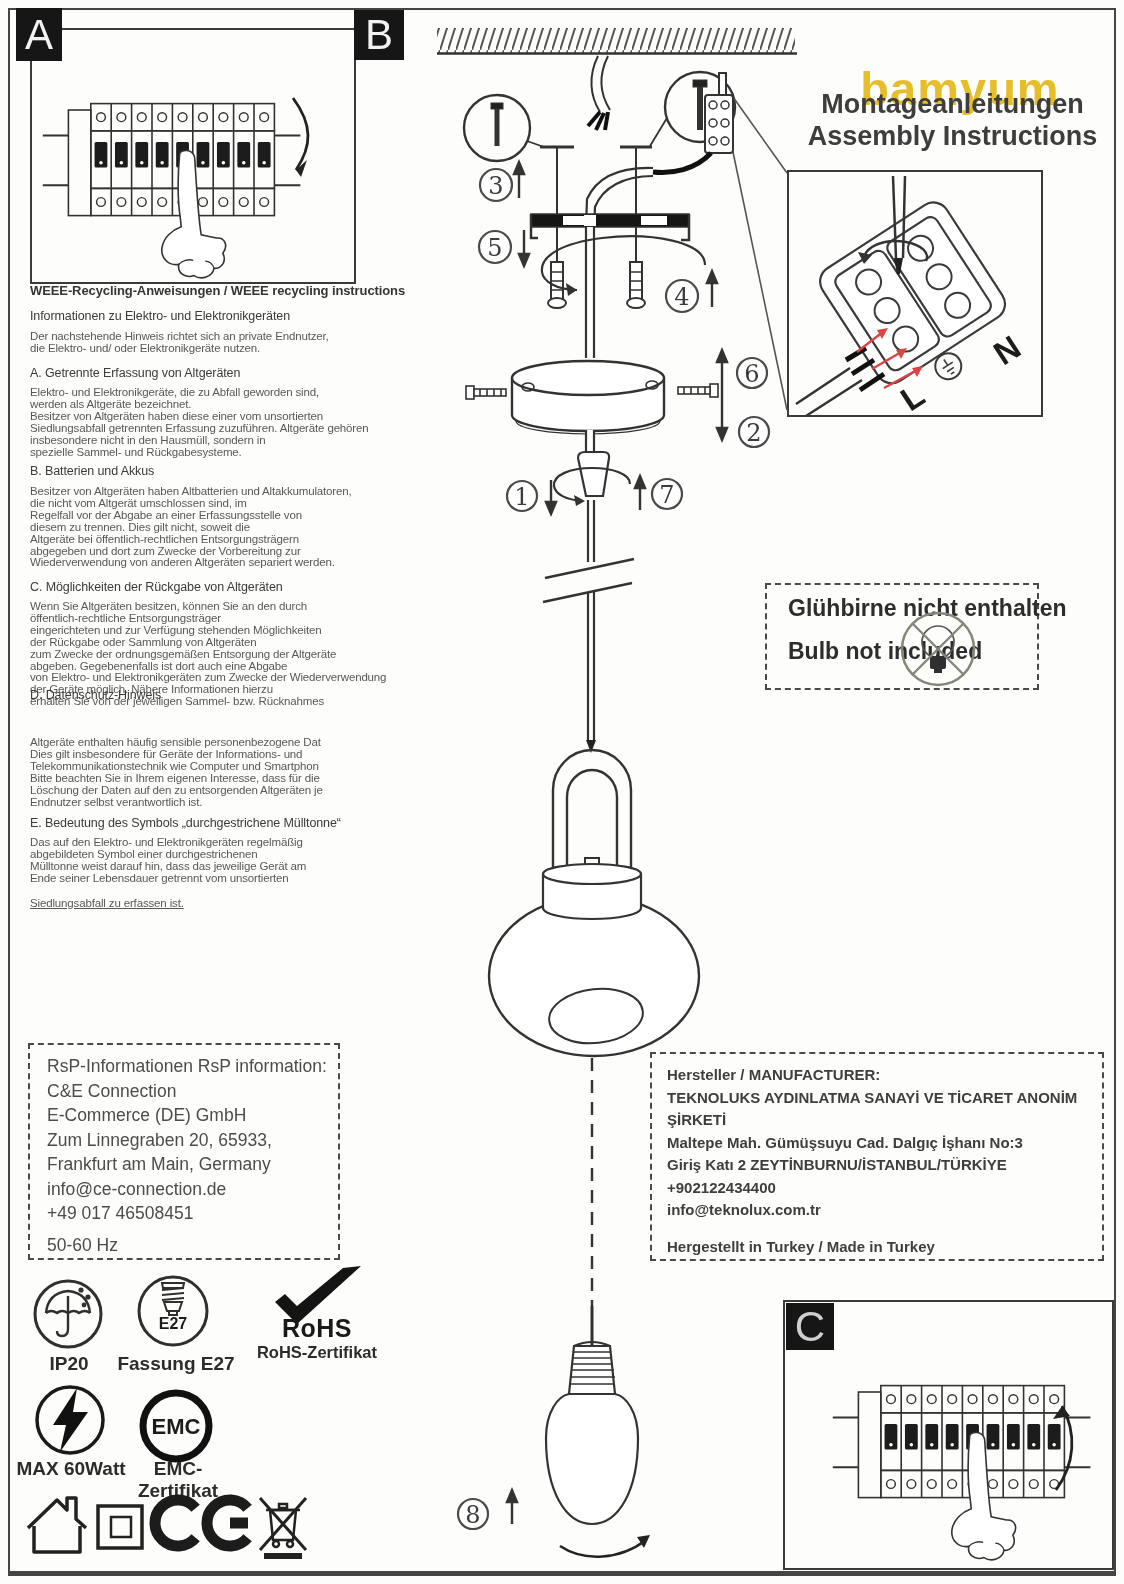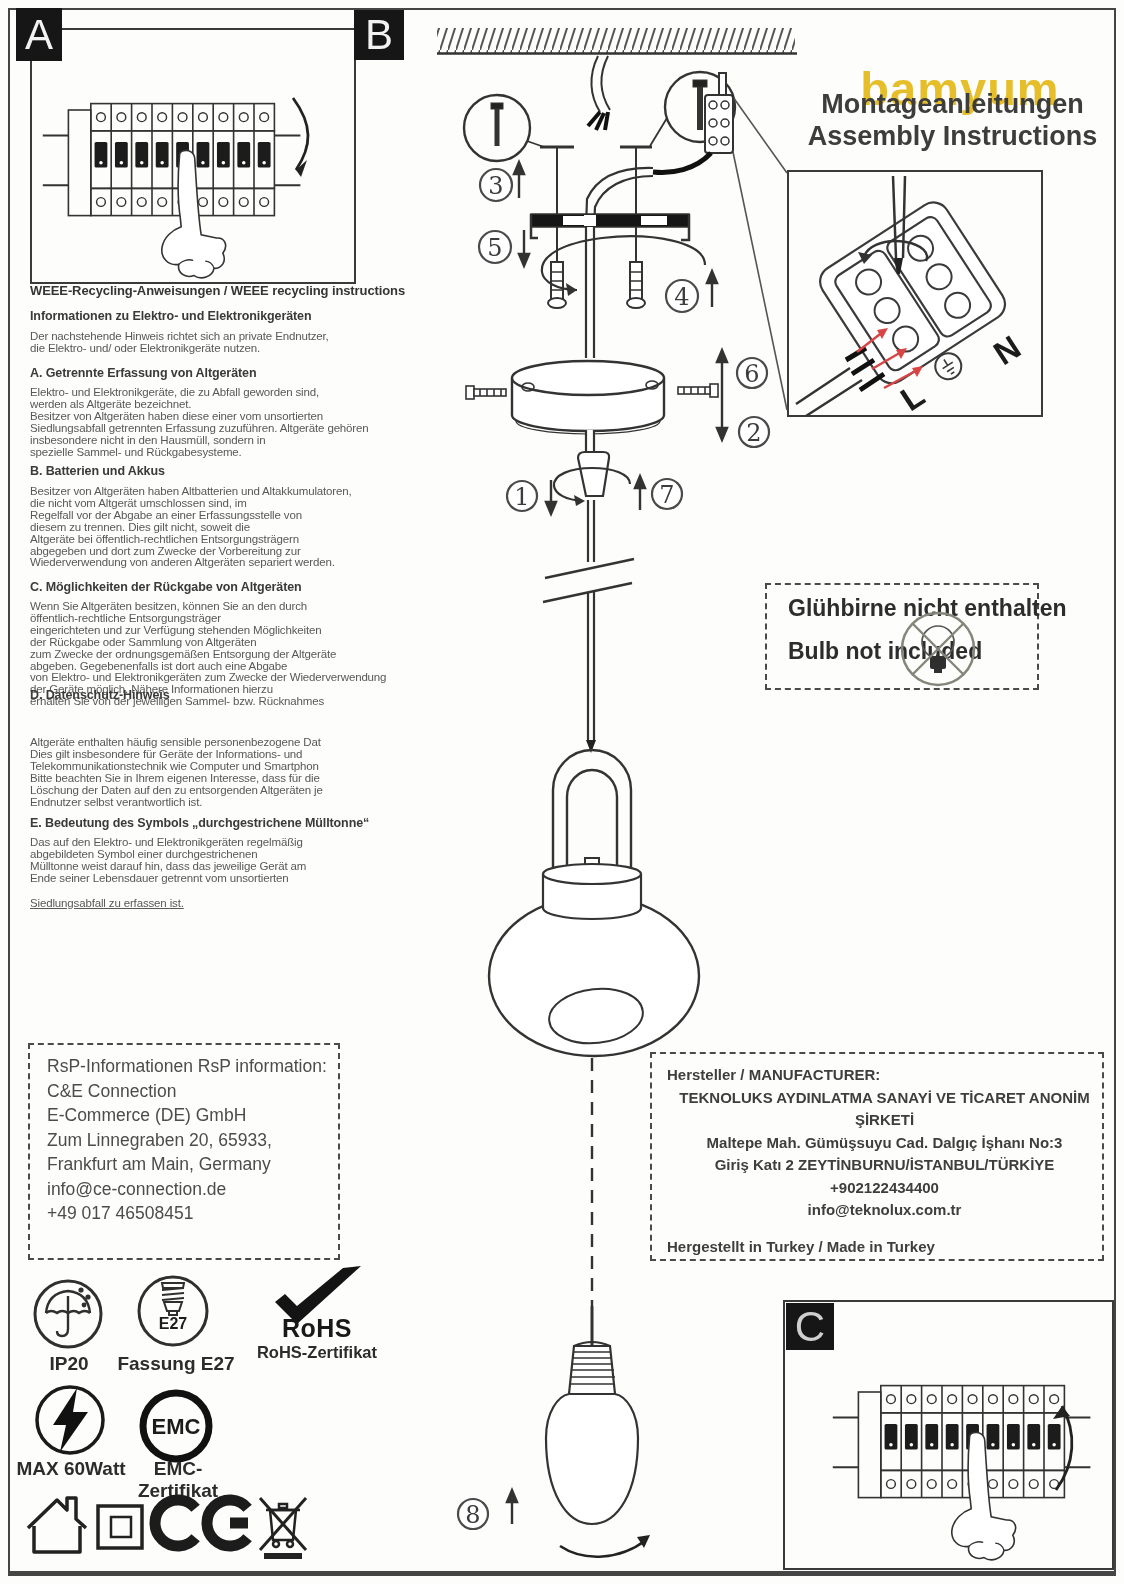--- a/index.html
+++ b/index.html
@@ -17,21 +17,21 @@
   .frame{inset:8px;border:2.5px solid #454545;border-bottom-width:5px;pointer-events:none;}
   .box{border:2.5px solid #3a3a3a;background:transparent;}
   .dashedbox{border:2.5px dashed #4a4a4a;background:transparent;}
   .seclabel{
     background:#161616;color:#f2f2f2;display:flex;align-items:center;justify-content:center;
     font-size:42px;font-weight:400;
   }
   .brand{font-size:47px;font-weight:700;color:var(--brand-yellow);text-align:center;letter-spacing:1px;margin-top:41px;}
   .doctitle{font-size:27px;font-weight:600;color:#3d3d3d;text-align:center;line-height:33px;}
   .weee-h{font-size:13px;font-weight:700;color:#353535;letter-spacing:-0.1px;}
-  .weee-t{font-size:12.5px;font-weight:700;color:#3a3a3a;letter-spacing:-0.1px;}
+  .weee-t{font-size:12.5px;font-weight:400;color:#3a3a3a;letter-spacing:-0.1px;}
   .weee-b{font-size:11.5px;color:#585858;line-height:11.9px;white-space:pre-line;letter-spacing:-0.15px;}
   .bulbtxt{font-size:23px;font-weight:600;color:#2d2d2d;}
   .rsp{font-size:17.5px;color:#4c4c4c;font-weight:500;line-height:24.5px;white-space:pre-line;}
   .man{font-size:15px;color:#3e3e3e;font-weight:700;line-height:22.5px;white-space:pre-line;}
   .iconlabel{font-size:19px;font-weight:700;color:#2c2c2c;text-align:center;}
   .rohs-name{font-size:25px;font-weight:800;color:#191919;text-align:center;letter-spacing:0.5px;}
   .code{font-size:35px;font-weight:800;color:#0e0e0e;letter-spacing:0.5px;}
   svg{display:block;}
   .lineart{pointer-events:none;}
   .stepnum{font-family:"DejaVu Serif",serif;font-size:24px;fill:#3c3c3c;}
@@ -118,25 +118,26 @@
   <div class="abs bulbtxt" style="left:788px;top:638px;">Bulb not included</div>
 
   <div class="abs dashedbox" style="left:28px;top:1043px;width:308px;height:213px;">
     <div class="rsp" style="padding:9px 0 0 17px;">RsP-Informationen RsP information:</div>
     <div class="rsp" style="padding:0 0 0 17px;">C&amp;E Connection
 E-Commerce (DE) GmbH
 Zum Linnegraben 20, 65933,
 Frankfurt am Main, Germany
 info@ce-connection.de
 +49 017 46508451</div>
+    <div class="rsp" style="padding:7px 0 0 17px;">50-60 Hz</div>
   </div>
 
   <div class="abs dashedbox" style="left:650px;top:1052px;width:450px;height:205px;">
     <div class="man" style="padding:10px 0 0 15px;">Hersteller / MANUFACTURER:</div>
-    <div class="man" style="padding:0 0 0 15px;text-align:center;">TEKNOLUKS AYDINLATMA SANAYİ VE TİCARET ANONİM ŞİRKETİ
+    <div class="man" style="padding:0 0 0 15px;">TEKNOLUKS AYDINLATMA SANAYİ VE TİCARET ANONİM ŞİRKETİ
 Maltepe Mah. Gümüşsuyu Cad. Dalgıç İşhanı No:3
 Giriş Katı 2 ZEYTİNBURNU/İSTANBUL/TÜRKİYE
 +902122434400
 info@teknolux.com.tr</div>
     <div class="man" style="padding:14px 0 0 15px;">Hergestellt in Turkey / Made in Turkey</div>
   </div>
 
   <svg class="abs" style="left:30px;top:1276px;" width="76" height="76" viewBox="0 0 76 76">
     <circle cx="38" cy="38" r="33" fill="none" stroke="#2f2f2f" stroke-width="3"></circle>
     <g fill="none" stroke="#2f2f2f" stroke-width="2.4">

